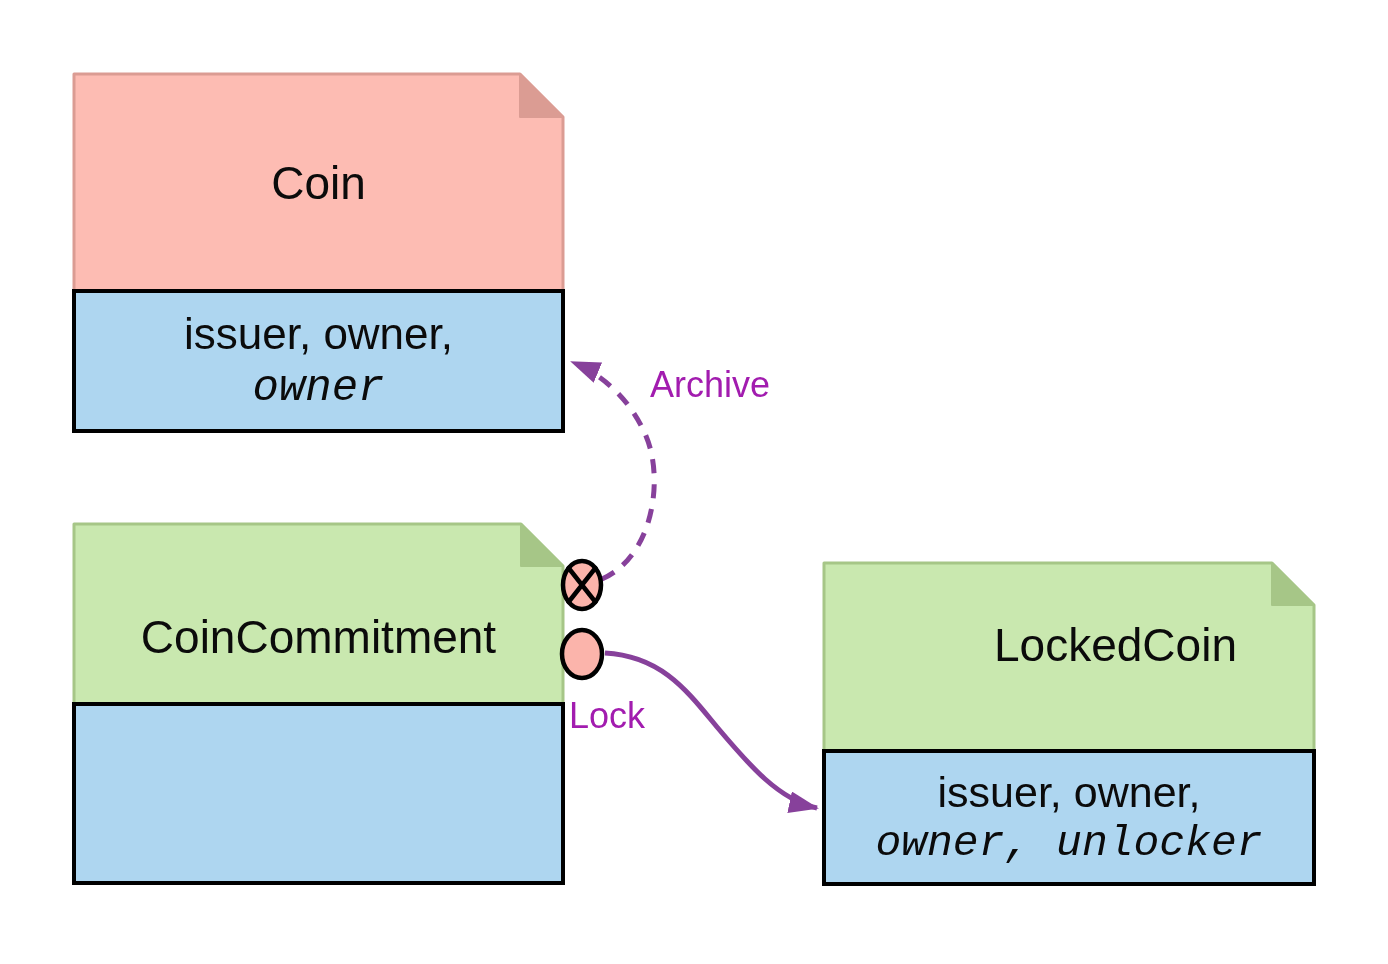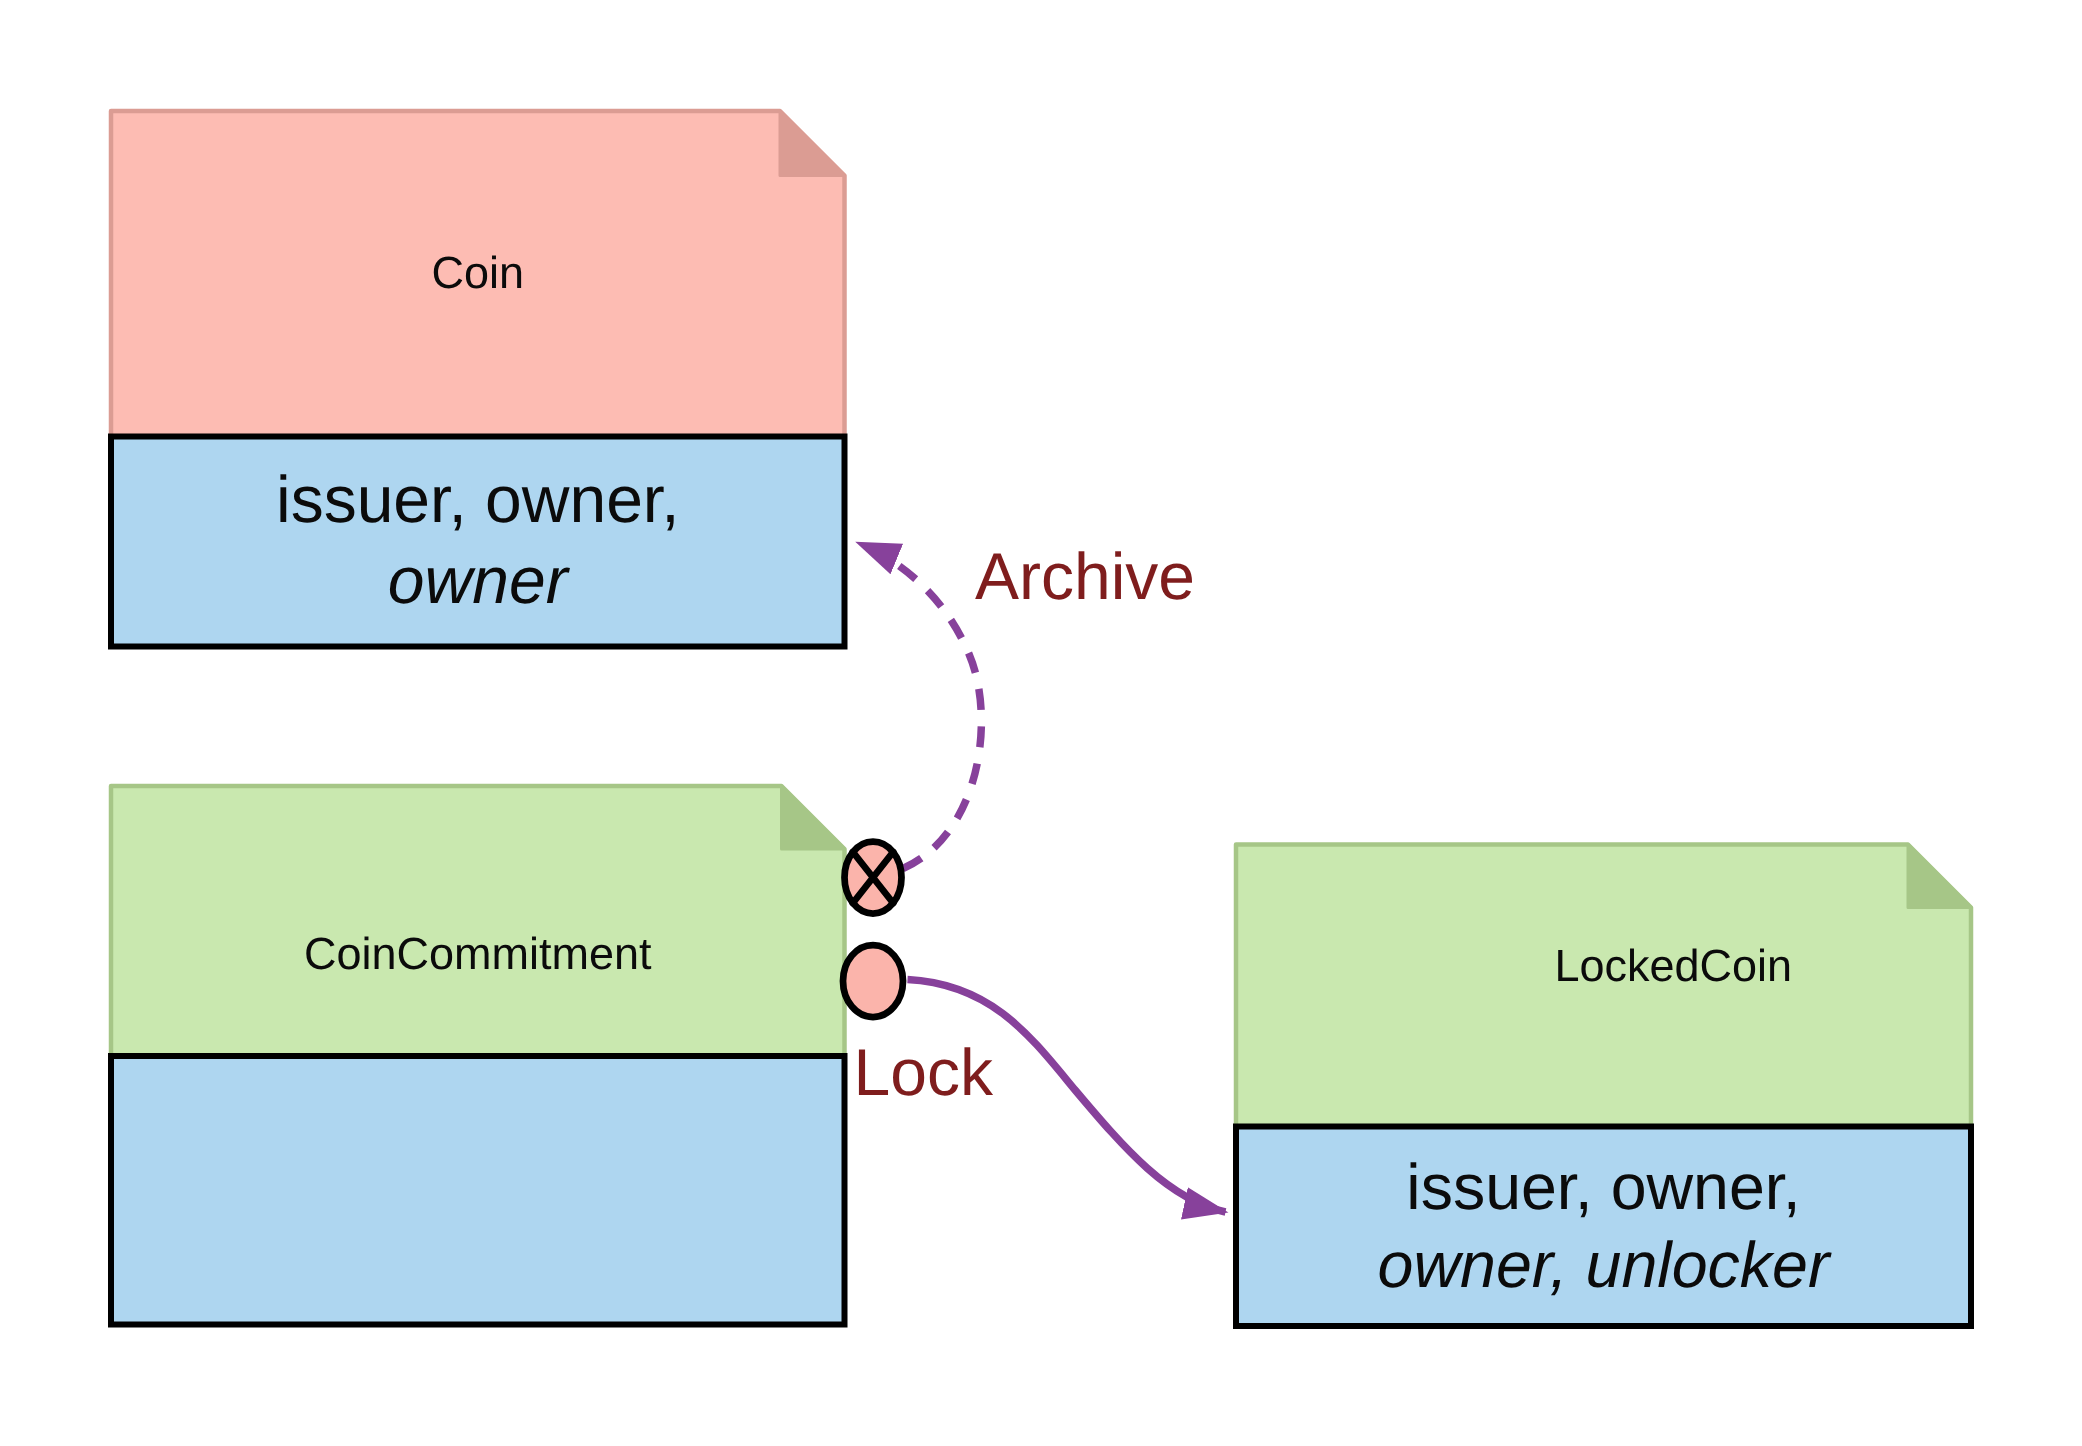--- a/index.html
+++ b/index.html
@@ -20,26 +20,26 @@
   .fold.green{stroke:#a6c687;}
   .fields{stroke:#000000;stroke-width:4;}
   .edge{fill:none;stroke-width:5;}
   .edge.dashed{stroke-dasharray:14 11;}
   .state-marker{stroke:#000000;stroke-width:4.5;}
   .x-line{stroke:#000000;stroke-width:4.5;stroke-linecap:round;}
 
   
   .txt{position:absolute;display:flex;align-items:center;justify-content:center;
        color:#0b0b0b;text-align:center;}
-  .title-txt{font-size:30px;}
+  .title-txt{font-size:46px;}
   .fields-txt{flex-direction:column;font-size:44px;}
   .fields-txt .line{line-height:54px;white-space:pre;}
   .b{font-weight:normal;}
-  .i{font-style:italic;}
-  .edge-label{position:absolute;font-size:44px;line-height:36px;color:#7f1d1d;white-space:nowrap;}
+  .i{font-style:italic;font-family:Liberation Mono, monospace;}
+  .edge-label{position:absolute;font-size:36px;line-height:36px;color:#a21caf;white-space:nowrap;}
 </style>
 </head>
 <body>
 
 <div id="canvas">
 
   <svg id="diagram-svg" viewBox="0 0 1388 964">
     <defs>
       <marker id="arrow" markerUnits="userSpaceOnUse" markerWidth="34" markerHeight="24" refX="28" refY="11" orient="auto">
         <path d="M0,0 L30,11 L0,22 Z" fill="#87419b"></path>

